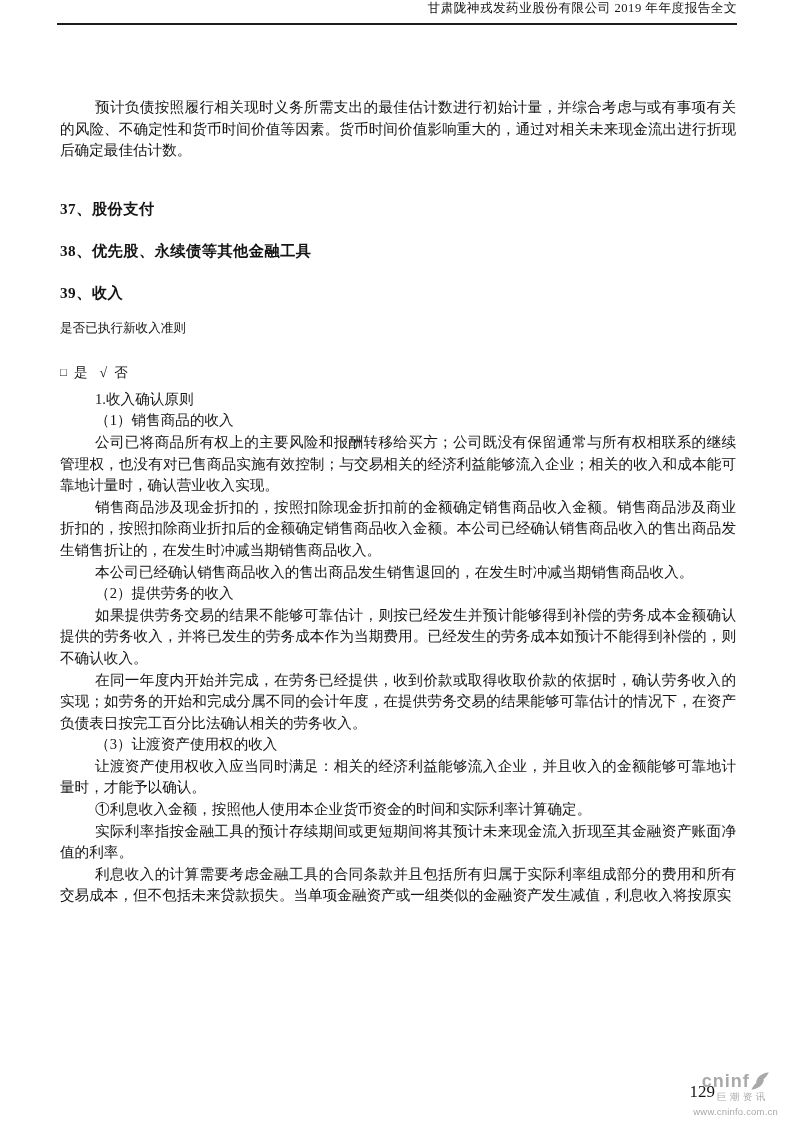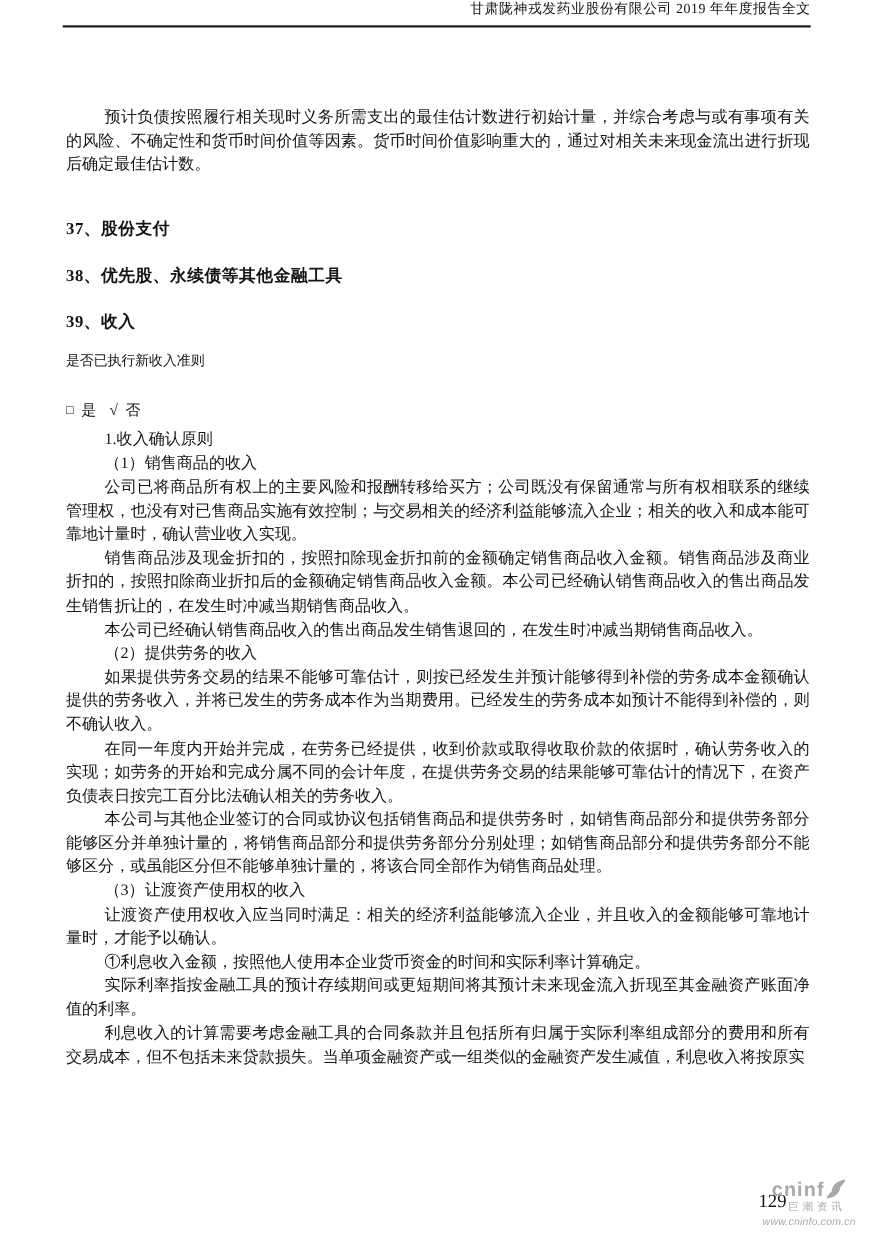--- a/index.html
+++ b/index.html
@@ -69,21 +69,21 @@
     display:flex;align-items:center;justify-content:center;gap:0;
   }
   .logo-brand{
     font-size:18px;font-weight:700;letter-spacing:1px;line-height:18px;
   }
   .logo-swirl{display:block;}
   .logo-caption{
     font-size:9.5px;letter-spacing:3.5px;margin-top:0px;padding-left:14px;
   }
   .logo-url{
-    font-size:9.5px;letter-spacing:.2px;margin-top:2px;white-space:nowrap;font-style:italic;
+    font-size:9.5px;letter-spacing:.2px;margin-top:2px;white-space:nowrap;
   }
 </style>
 </head>
 <body>
 
 <div class="page">
 
   <div class="header">
     <div class="header-title">甘肃陇神戎发药业股份有限公司 2019 年年度报告全文</div>
   </div>
@@ -103,21 +103,20 @@
 
     <div class="body2">
       <p class="para">1.收入确认原则</p>
       <p class="para">（1）销售商品的收入</p>
       <p class="para">公司已将商品所有权上的主要风险和报酬转移给买方；公司既没有保留通常与所有权相联系的继续管理权，也没有对已售商品实施有效控制；与交易相关的经济利益能够流入企业；相关的收入和成本能可靠地计量时，确认营业收入实现。</p>
       <p class="para">销售商品涉及现金折扣的，按照扣除现金折扣前的金额确定销售商品收入金额。销售商品涉及商业折扣的，按照扣除商业折扣后的金额确定销售商品收入金额。本公司已经确认销售商品收入的售出商品发生销售折让的，在发生时冲减当期销售商品收入。</p>
       <p class="para">本公司已经确认销售商品收入的售出商品发生销售退回的，在发生时冲减当期销售商品收入。</p>
       <p class="para">（2）提供劳务的收入</p>
       <p class="para">如果提供劳务交易的结果不能够可靠估计，则按已经发生并预计能够得到补偿的劳务成本金额确认提供的劳务收入，并将已发生的劳务成本作为当期费用。已经发生的劳务成本如预计不能得到补偿的，则不确认收入。</p>
       <p class="para">在同一年度内开始并完成，在劳务已经提供，收到价款或取得收取价款的依据时，确认劳务收入的实现；如劳务的开始和完成分属不同的会计年度，在提供劳务交易的结果能够可靠估计的情况下，在资产负债表日按完工百分比法确认相关的劳务收入。</p>
-      <p class="para">本公司与其他企业签订的合同或协议包括销售商品和提供劳务时，如销售商品部分和提供劳务部分能够区分并单独计量的，将销售商品部分和提供劳务部分分别处理；如销售商品部分和提供劳务部分不能够区分，或虽能区分但不能够单独计量的，将该合同全部作为销售商品处理。</p>
       <p class="para">（3）让渡资产使用权的收入</p>
       <p class="para">让渡资产使用权收入应当同时满足：相关的经济利益能够流入企业，并且收入的金额能够可靠地计量时，才能予以确认。</p>
       <p class="para">①利息收入金额，按照他人使用本企业货币资金的时间和实际利率计算确定。</p>
       <p class="para">实际利率指按金融工具的预计存续期间或更短期间将其预计未来现金流入折现至其金融资产账面净值的利率。</p>
       <p class="para">利息收入的计算需要考虑金融工具的合同条款并且包括所有归属于实际利率组成部分的费用和所有交易成本，但不包括未来贷款损失。当单项金融资产或一组类似的金融资产发生减值，利息收入将按原实</p>
     </div>
   </div>
 
   <div class="page-number">129</div>
 

